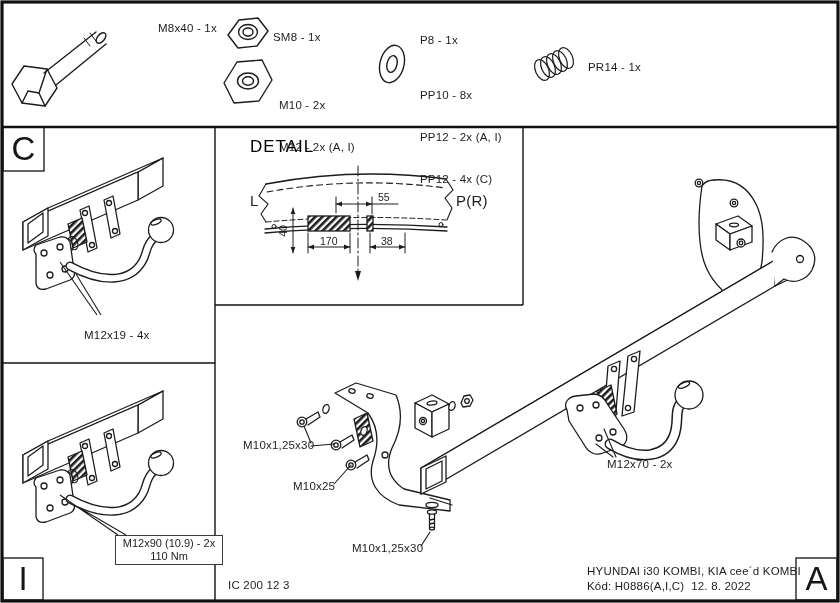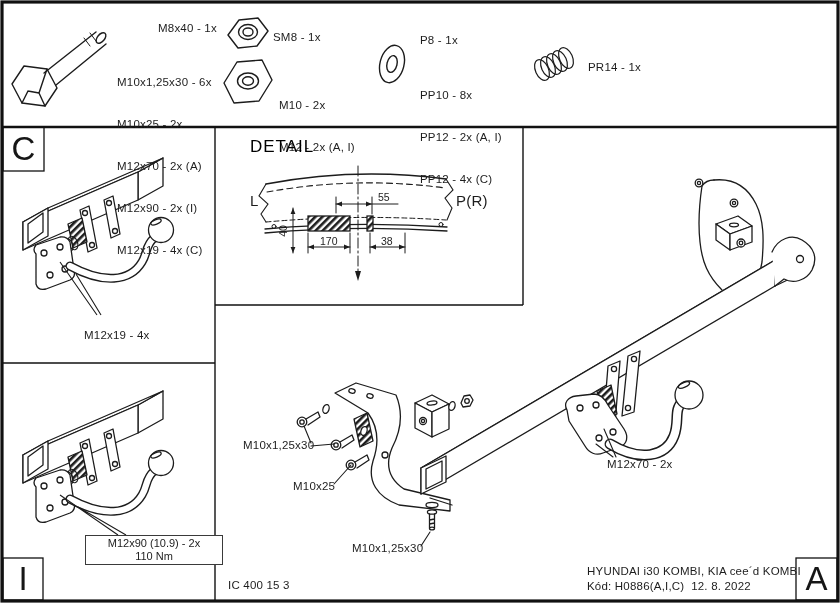--- a/index.html
+++ b/index.html
@@ -8,21 +8,21 @@
     font-family:"Liberation Sans",sans-serif;color:#1d1d1d;overflow:hidden;
   }
   .lbl{position:absolute;font-size:11.5px;line-height:14px;color:#1d1d1d;white-space:pre;letter-spacing:.2px;z-index:3;}
   .list div{white-space:pre;}
   .corner{position:absolute;display:flex;align-items:center;justify-content:center;
     font-size:33px;font-weight:400;color:#161616;z-index:3;}
   .dim{font-size:10.5px;letter-spacing:0;}
   .detail-title{font-size:17px;letter-spacing:1px;color:#000000;}
   .lp{font-size:15px;}
   .callout-box{position:absolute;border:1.2px solid #3a3a3a;background:#fff;
-    font-size:11px;line-height:13px;text-align:center;padding:1px 18px;z-index:3;}
+    font-size:11px;line-height:13px;text-align:center;padding:1px 3px;z-index:3;margin-left:30px;}
   #logo{position:absolute;left:338px;top:252px;z-index:1;color:#bdbdbd;}
   #logo .word{font-size:62px;font-weight:700;letter-spacing:-2px;line-height:62px;}
   #logo .reg{position:absolute;left:132px;top:8px;font-size:19px;font-weight:400;}
   #logo .bar1,#logo .bar2{position:absolute;left:3px;background:#c6c6c6;}
   #logo .bar1{top:70px;width:162px;height:6px;}
   #logo .bar2{top:79px;width:162px;height:4px;}
   svg.layer{position:absolute;left:0;top:0;z-index:2;pointer-events:none;}
 </style>
 </head>
 <body>
@@ -249,27 +249,20 @@
       <g stroke-width="1.1">
         <path d="M311,443 L304,426 M311,446 L334,444"></path>
         <path d="M334,484 L351,465"></path>
         <path d="M421,546 L430,532"></path>
         <path d="M613,457 L596,444 M616,457 L604,429"></path>
       </g>
     </g>
   </svg>
 
   <div class="lbl" style="left:110px;top:21px;padding-left:48px;">M8x40 - 1x</div>
-  <div class="lbl list" style="left:117px;top:47px;">
-    <div>M10x1,25x30 - 6x</div>
-    <div>M10x25 - 2x</div>
-    <div>M12x70 - 2x (A)</div>
-    <div>M12x90 - 2x (I)</div>
-    <div>M12x19 - 4x (C)</div>
-  </div>
   <div class="lbl" style="left:273px;top:30px;">SM8 - 1x</div>
   <div class="lbl list" style="left:279px;top:70px;">
     <div>M10 - 2x</div>
     <div>M12 - 2x (A, I)</div>
   </div>
   <div class="lbl" style="left:420px;top:33px;">P8 - 1x</div>
   <div class="lbl list" style="left:420px;top:60px;">
     <div>PP10 - 8x</div>
     <div>PP12 - 2x (A, I)</div>
     <div>PP12 - 4x (C)</div>
@@ -292,17 +285,17 @@
   <div class="lbl dim" style="left:378px;top:190px;">55</div>
   <div class="lbl dim" style="left:320px;top:234px;">170</div>
   <div class="lbl dim" style="left:381px;top:234px;">38</div>
   <div class="lbl dim" style="left:277px;top:224px;transform:rotate(-90deg);">40</div>
 
   <div class="lbl" style="left:243px;top:438px;">M10x1,25x30</div>
   <div class="lbl" style="left:293px;top:479px;">M10x25</div>
   <div class="lbl" style="left:352px;top:541px;">M10x1,25x30</div>
   <div class="lbl" style="left:607px;top:457px;">M12x70 - 2x</div>
 
-  <div class="lbl" style="left:228px;top:578px;">IC 400 15 3</div>
+  <div class="lbl" style="left:228px;top:578px;">IC 200 12 3</div>
   <div class="lbl" style="left:587px;top:564px;">HYUNDAI i30 KOMBI, KIA cee´d KOMBI</div>
   <div class="lbl" style="left:587px;top:579px;">Kód: H0886(A,I,C)  12. 8. 2022</div>
 
 </div>
 
 </body></html>

